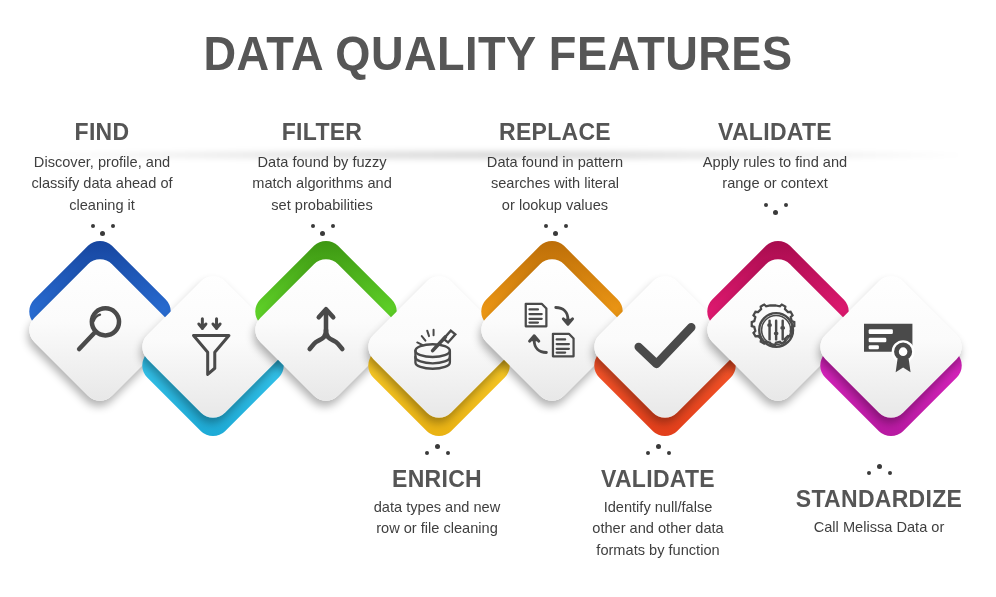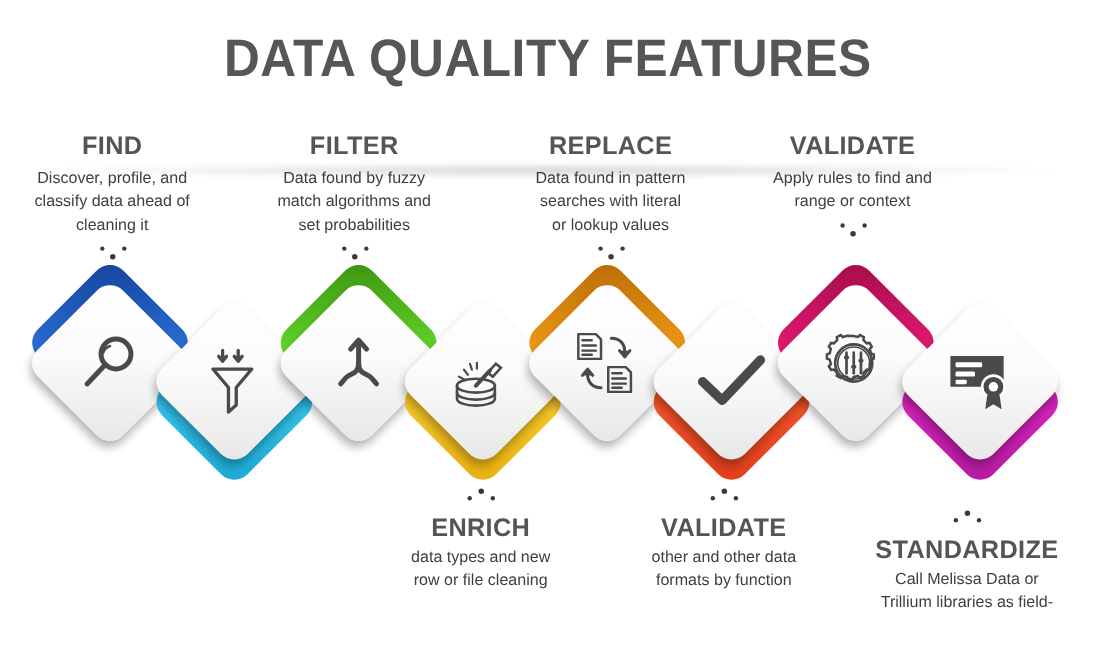--- a/index.html
+++ b/index.html
@@ -335,31 +335,31 @@
   </div>
 
   <div class="feature-text bottom" style="left:551px; top:443px;">
     <div class="dots">
       <i style="left:23px; top:8px; width:4px; height:4px;"></i>
       <i style="left:33px; top:1px; width:5px; height:5px;"></i>
       <i style="left:44px; top:8px; width:4px; height:4px;"></i>
     </div>
     <div class="feature-label">VALIDATE</div>
     <div class="feature-desc">
+      <div>Identify null/false</div>
       <div>other and other data</div>
       <div>formats by function</div>
     </div>
   </div>
 
   <div class="feature-text bottom wide" style="left:761px; top:463px;">
     <div class="dots">
       <i style="left:23px; top:8px; width:4px; height:4px;"></i>
       <i style="left:33px; top:1px; width:5px; height:5px;"></i>
       <i style="left:44px; top:8px; width:4px; height:4px;"></i>
     </div>
     <div class="feature-label">STANDARDIZE</div>
     <div class="feature-desc">
       <div>Call Melissa Data or</div>
-      <div>Trillium libraries as field-</div>
     </div>
   </div>
 
 </div>
 
 </body></html>

